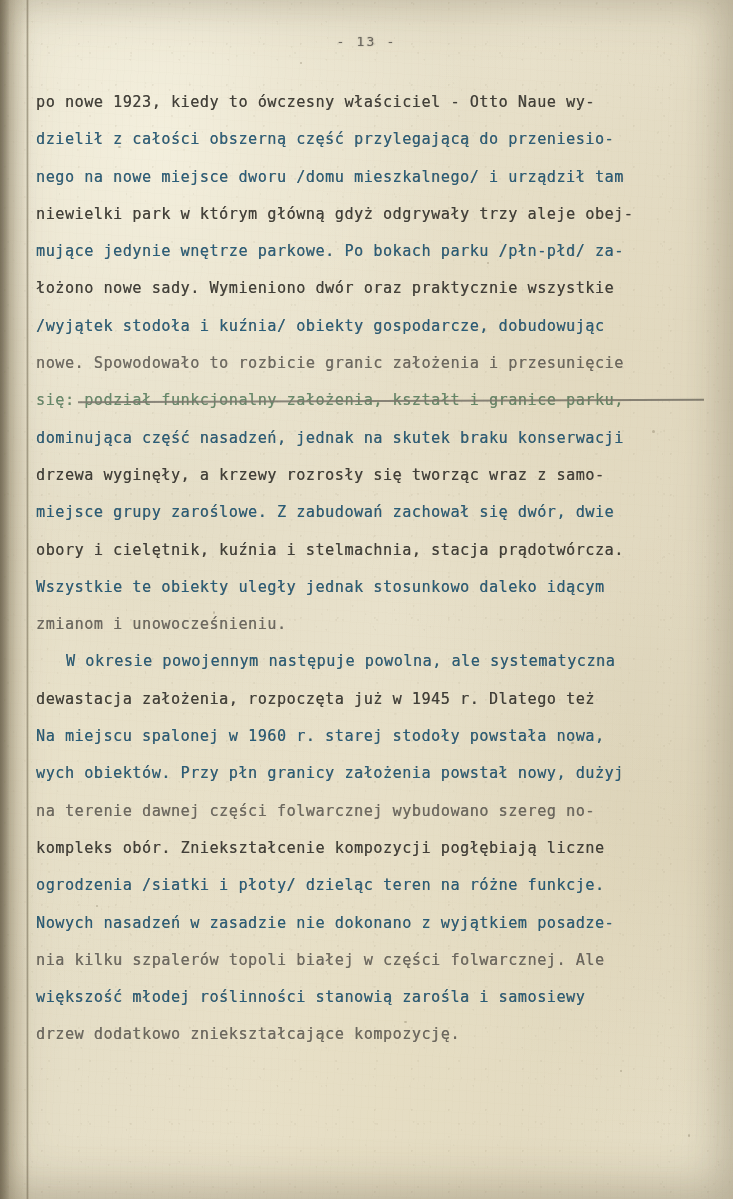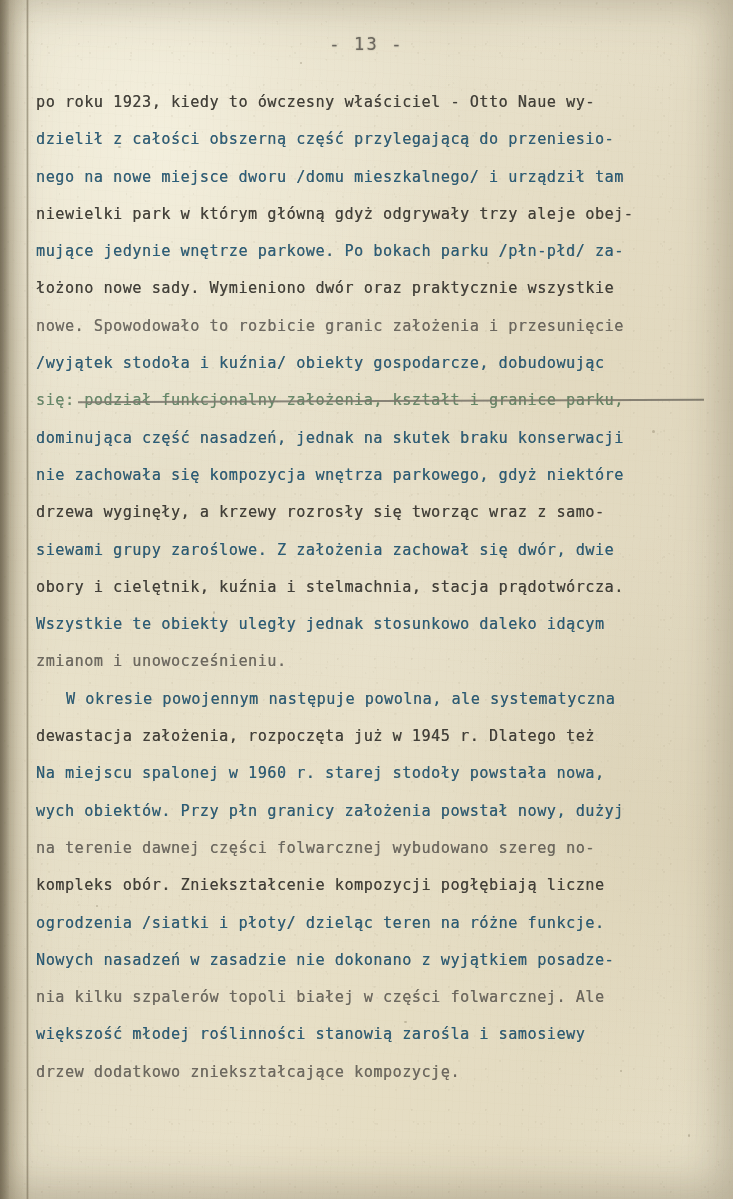--- a/index.html
+++ b/index.html
@@ -110,21 +110,21 @@
     width: 733px;
     height: 1199px;
   }
 
   .folio {
     position: absolute;
     top: 34px;
     left: 0;
     width: 733px;
     text-align: center;
-    font-size: 17px;
+    font-size: 13px;
     letter-spacing: 2.2px;
     color: #4d4a45;
     opacity: 0.80;
     text-shadow: 0 0 1.4px rgba(70,66,58,0.60);
   }
 
   .body-block {
     position: absolute;
     top: 84px;
     left: 36px;
@@ -192,33 +192,32 @@
   <div class="fleck" style="left:300px; top:62px;  width:2px;  height:2px;"></div>
   <div class="fleck" style="left:620px; top:1070px; width:2px; height:2px;"></div>
 
   <div class="gutter-shadow"></div>
   <div class="gutter-line"></div>
   <div class="gutter-edge"></div>
 
   <div class="content">
     <div class="folio">- 13 -</div>
     <div class="body-block" id="body-block">
-        <div class="tline ink-dark">po roku 1923, kiedy to ówczesny właściciel - Otto Naue wy-</div>
+        <div class="tline ink-dark">po nowe 1923, kiedy to ówczesny właściciel - Otto Naue wy-</div>
         <div class="tline ink-mid">dzielił z całości obszerną część przylegającą do przeniesio-</div>
         <div class="tline ink-mid">nego na nowe miejsce dworu /domu mieszkalnego/ i urządził tam</div>
         <div class="tline ink-dark">niewielki park w którym główną gdyż odgrywały trzy aleje obej-</div>
         <div class="tline ink-mid">mujące jedynie wnętrze parkowe. Po bokach parku /płn-płd/ za-</div>
         <div class="tline ink-dark">łożono nowe sady. Wymieniono dwór oraz praktycznie wszystkie</div>
+        <div class="tline ink-mid">/wyjątek stodoła i kuźnia/ obiekty gospodarcze, dobudowując</div>
         <div class="tline ink-light">nowe. Spowodowało to rozbicie granic założenia i przesunięcie</div>
-        <div class="tline ink-mid">/wyjątek stodoła i kuźnia/ obiekty gospodarcze, dobudowując</div>
         <div class="tline ink-light struck">się: podział funkcjonalny założenia, kształt i granice parku,</div>
         <div class="tline ink-mid">dominująca część nasadzeń, jednak na skutek braku konserwacji</div>
-        <div class="tline ink-mid">nie zachowała się kompozycja wnętrza parkowego, gdyż niektóre</div>
         <div class="tline ink-dark">drzewa wyginęły, a krzewy rozrosły się tworząc wraz z samo-</div>
-        <div class="tline ink-mid">siewami grupy zaroślowe. Z założenia zachował się dwór, dwie</div>
+        <div class="tline ink-mid">miejsce grupy zaroślowe. Z zabudowań zachował się dwór, dwie</div>
         <div class="tline ink-dark">obory i cielętnik, kuźnia i stelmachnia, stacja prądotwórcza.</div>
         <div class="tline ink-mid">Wszystkie te obiekty uległy jednak stosunkowo daleko idącym</div>
         <div class="tline ink-light">zmianom i unowocześnieniu.</div>
         <div class="tline ink-mid indent">W okresie powojennym następuje powolna, ale systematyczna</div>
         <div class="tline ink-dark">dewastacja założenia, rozpoczęta już w 1945 r. Dlatego też</div>
         <div class="tline ink-mid">Na miejscu spalonej w 1960 r. starej stodoły powstała nowa,</div>
         <div class="tline ink-mid">wych obiektów. Przy płn granicy założenia powstał nowy, dużyj</div>
         <div class="tline ink-light">na terenie dawnej części folwarcznej wybudowano szereg no-</div>
         <div class="tline ink-dark">kompleks obór. Zniekształcenie kompozycji pogłębiają liczne</div>
         <div class="tline ink-mid">ogrodzenia /siatki i płoty/ dzieląc teren na różne funkcje.</div>

